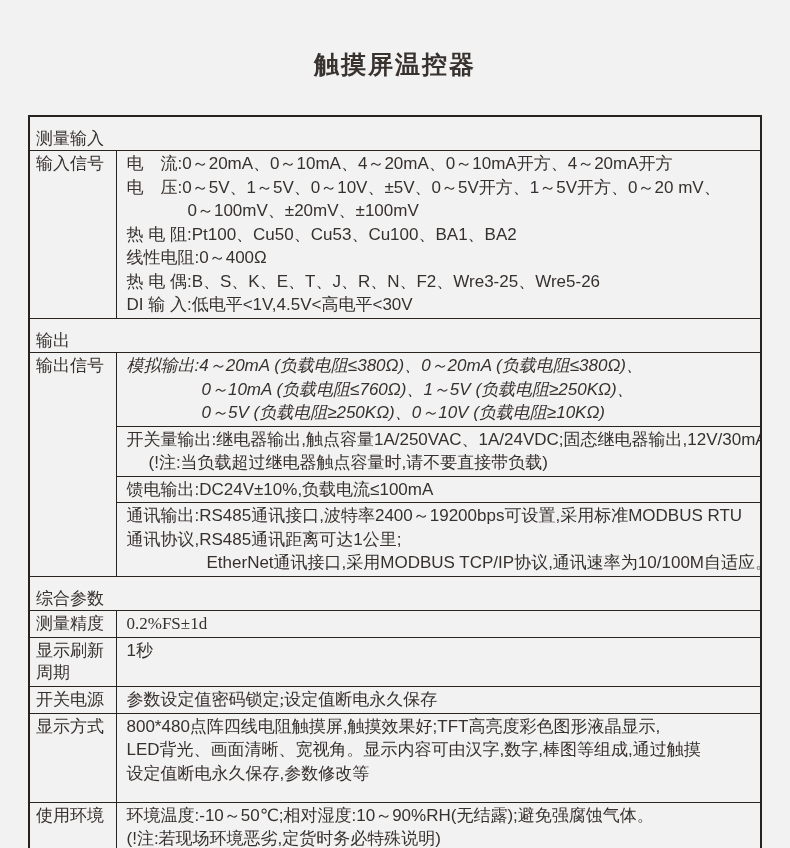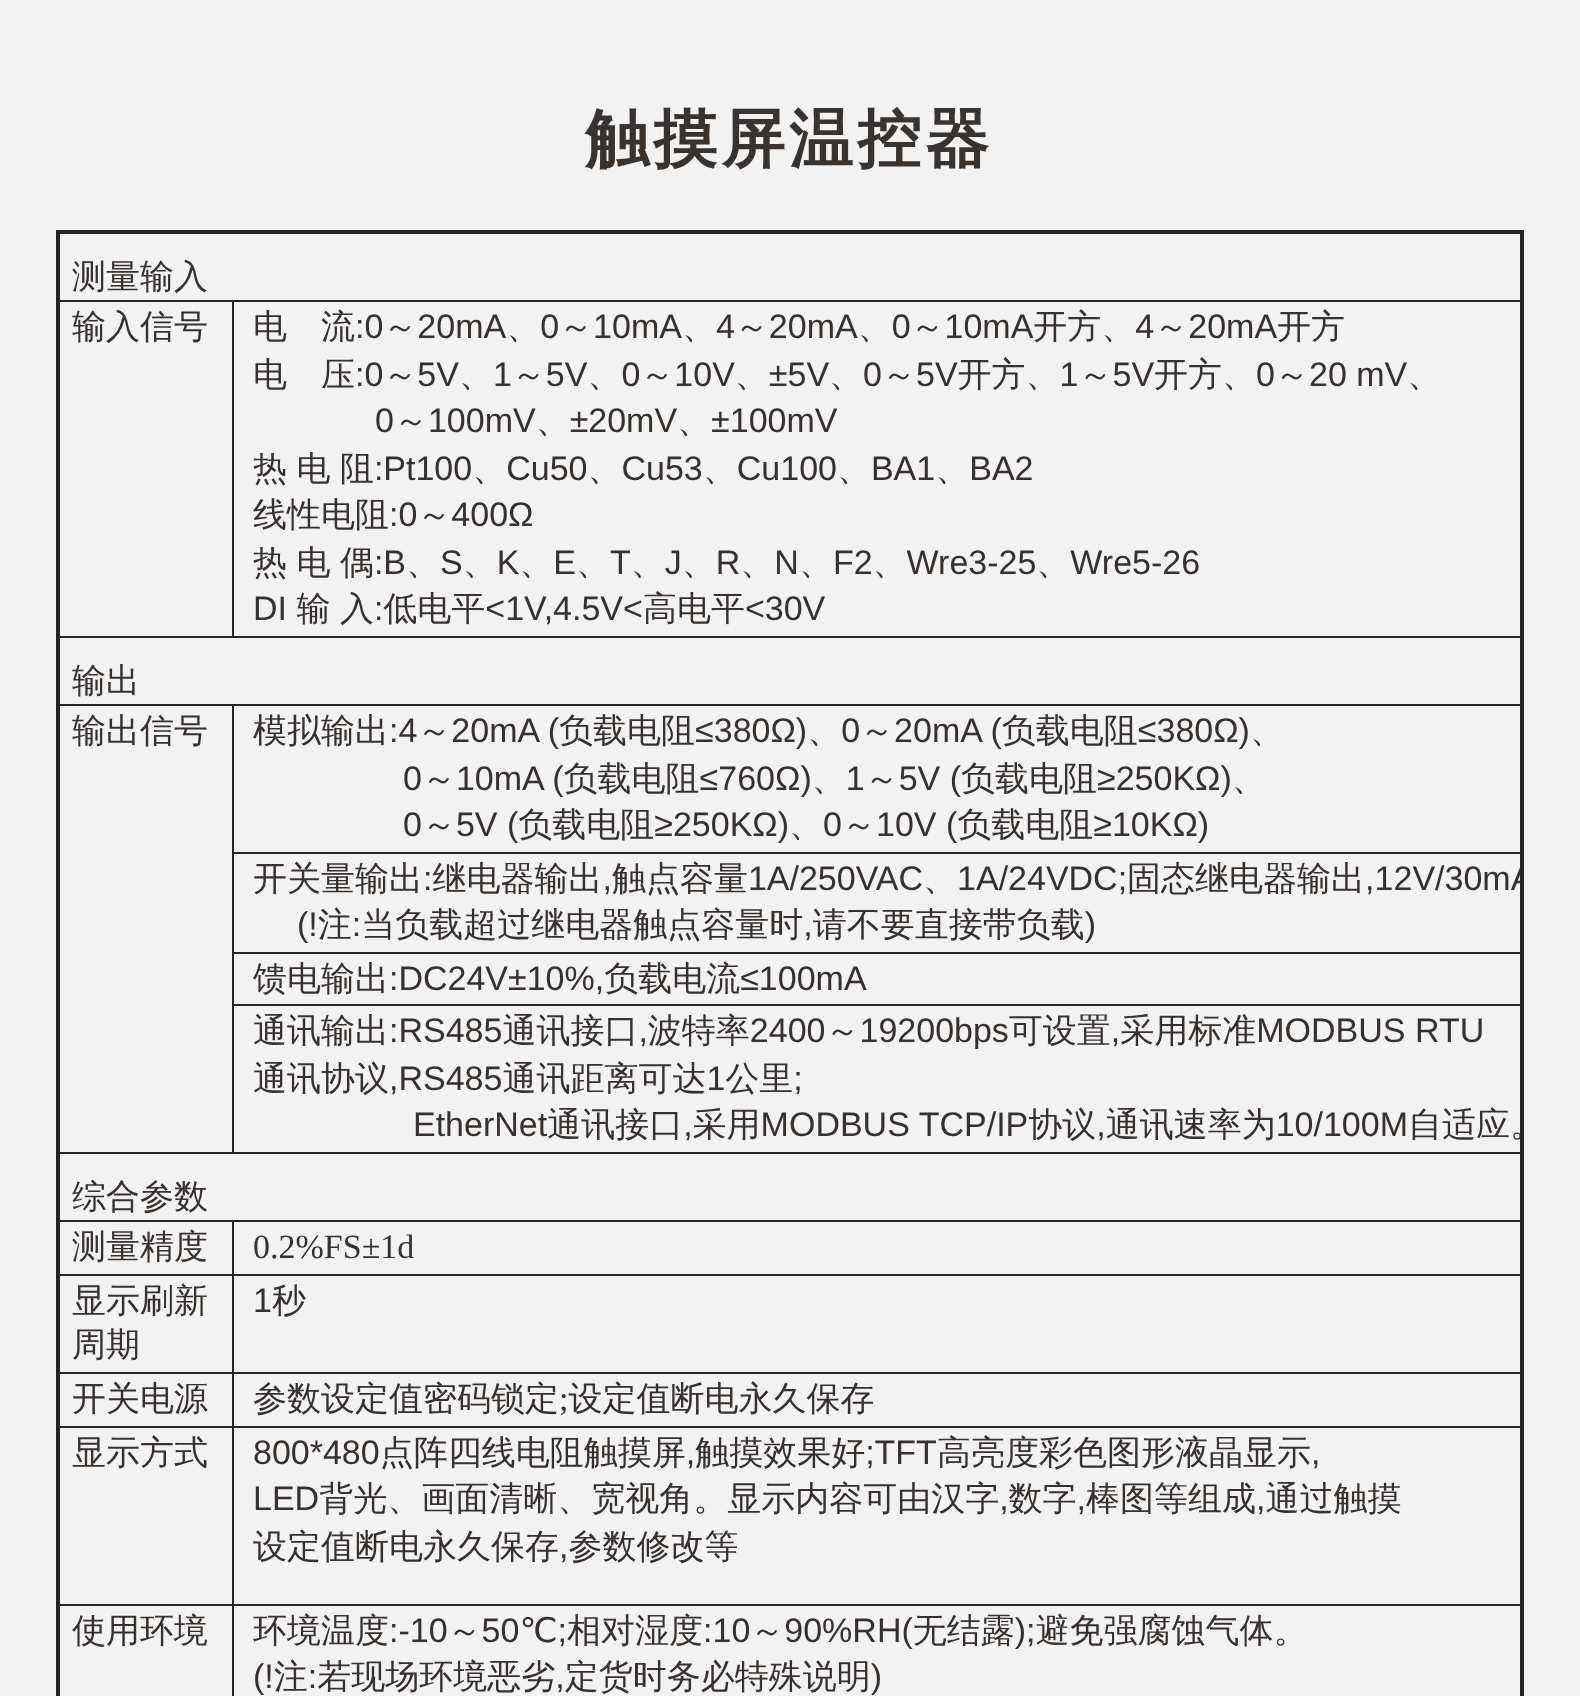--- a/index.html
+++ b/index.html
@@ -7,21 +7,21 @@
     width:790px;height:848px;
     background:#f2f2f2;
     font-family:"Liberation Sans","DejaVu Sans",sans-serif;
     color:#37312e;
     position:relative;
     overflow:hidden;
   }
   .title{
     position:absolute;left:0;top:48px;width:790px;
     text-align:center;
-    font-size:32px;font-weight:700;color:#39332f;
+    font-size:25px;font-weight:700;color:#39332f;
     letter-spacing:2px;
   }
   table.spec{
     position:absolute;left:28px;top:115px;
     width:734px;
     border-collapse:collapse;
     table-layout:fixed;
     font-size:17px;
     color:#37312e;
     background:#f2f2f2;
@@ -52,21 +52,21 @@
     white-space:nowrap;
   }
   
   .ind-61{padding-left:61px;}
   .ind-75{padding-left:75px;}
   .ind-22{padding-left:22px;}
   .ind-80{padding-left:80px;}
   
   td.h1{height:22px;font-family:Liberation Serif, serif;}       
   td.h-input{height:165px;}
-  td.h-analog{height:68px;}
+  td.h-analog{height:68px;font-style:italic;}
   td.h-switch{height:45px;}
   td.h-feed{height:20px;}
   td.h-comm{height:67px;}
   td.h-refresh{height:44px;}
   td.h-display{height:86px;}
   td.h-env{height:48px;}
 </style>
 </head>
 <body>
 

